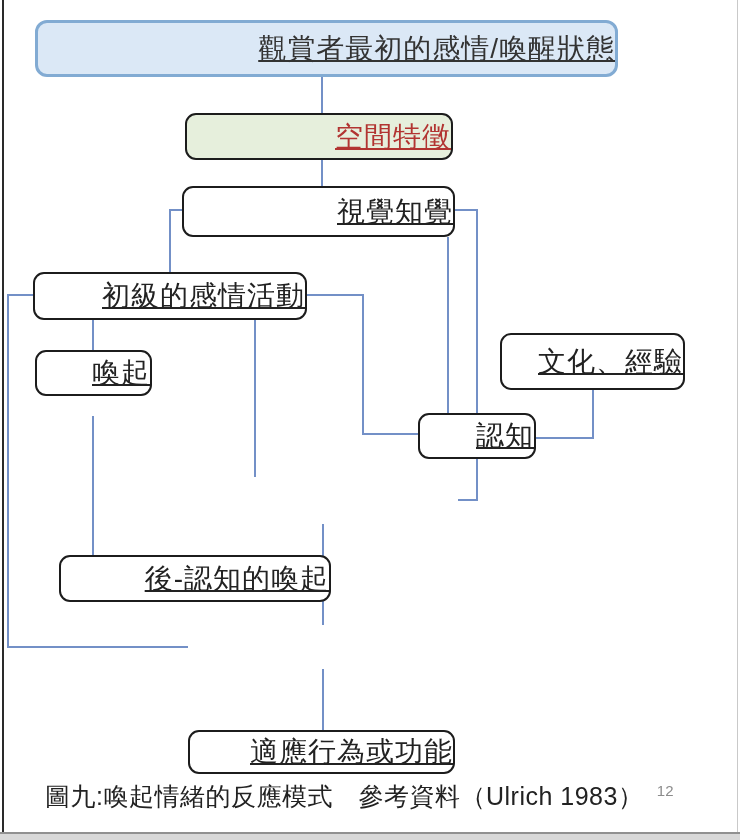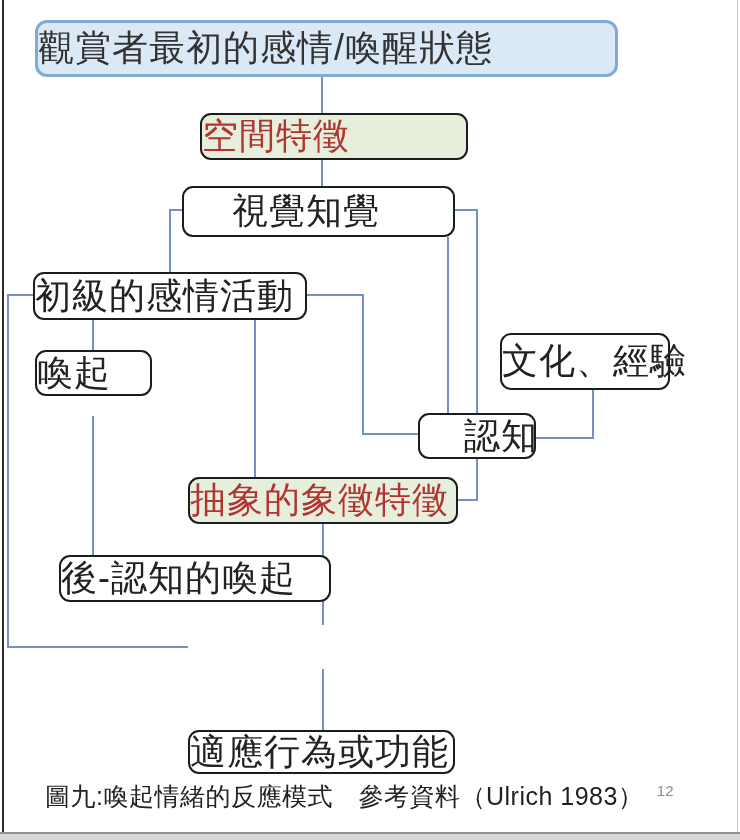--- a/index.html
+++ b/index.html
@@ -14,33 +14,33 @@
   .edge-left{position:absolute;left:2px;top:0;width:2px;height:834px;background:#2a2a2a;}
   .edge-right{position:absolute;left:737px;top:0;width:1px;height:834px;background:#c9c9c9;}
   .edge-bottom{position:absolute;left:0;top:832px;width:740px;height:2px;background:#909090;}
   .edge-bottom-band{position:absolute;left:0;top:834px;width:740px;height:6px;background:#d8d8d8;}
 
   svg.wires{position:absolute;left:0;top:0;width:740px;height:840px;}
   svg.wires polyline{fill:none;stroke:#7390c7;stroke-width:2;}
 
   .node{
     position:absolute;box-sizing:border-box;
-    display:flex;align-items:center;justify-content:flex-start;
+    display:flex;align-items:center;justify-content:flex-end;
     background:#ffffff;border:2.5px solid #1c1c1c;border-radius:11px;
-    font-size:36px;color:#222222;letter-spacing:1px;white-space:nowrap;
+    font-size:28px;color:#222222;letter-spacing:1px;white-space:nowrap;text-decoration:underline;
   }
   .node.blue{background:#dbe8f6;border:3px solid #82abd3;border-radius:12px;color:#333;}
   .node.green{background:#e6efdc;border:2.5px solid #1c1c1c;color:#b23431;}
 
   #n-initial{left:35px;top:20px;width:583px;height:57px;}
-  #n-spatial{left:185px;top:113px;width:268px;height:47px;margin-left:15px;}
+  #n-spatial{left:185px;top:113px;width:268px;height:47px;}
   #n-visual{left:182px;top:186px;width:273px;height:51px;padding-left:48px;}
   #n-primary{left:33px;top:272px;width:274px;height:48px;}
   #n-arousal{left:35px;top:350px;width:117px;height:46px;}
-  #n-culture{left:500px;top:333px;width:170px;height:57px;}
+  #n-culture{left:500px;top:333px;width:185px;height:57px;}
   #n-cognition{left:418px;top:413px;width:118px;height:46px;padding-left:44px;}
   #n-abstract{left:188px;top:477px;width:270px;height:47px;}
   #n-post{left:35px;top:555px;width:272px;height:47px;margin-left:24px;}
   #n-motivation{left:188px;top:625px;width:270px;height:44px;}
   #n-adaptive{left:188px;top:730px;width:267px;height:44px;}
 
   .edge-label{
     position:absolute;left:333px;top:682px;
     font-size:28px;color:#222222;letter-spacing:1px;white-space:nowrap;
   }
@@ -95,23 +95,20 @@
   </div>
 
   <div class="node" id="n-culture">
     <span>文化、經驗</span>
   </div>
 
   <div class="node" id="n-cognition">
     <span>認知</span>
   </div>
 
-  <div class="node green" id="n-abstract">
-    <span>抽象的象徵特徵</span>
-  </div>
 
   <div class="node" id="n-post">
     <span>後-認知的喚起</span>
   </div>
 
 
   <div class="node" id="n-adaptive">
     <span>適應行為或功能</span>
   </div>
 

